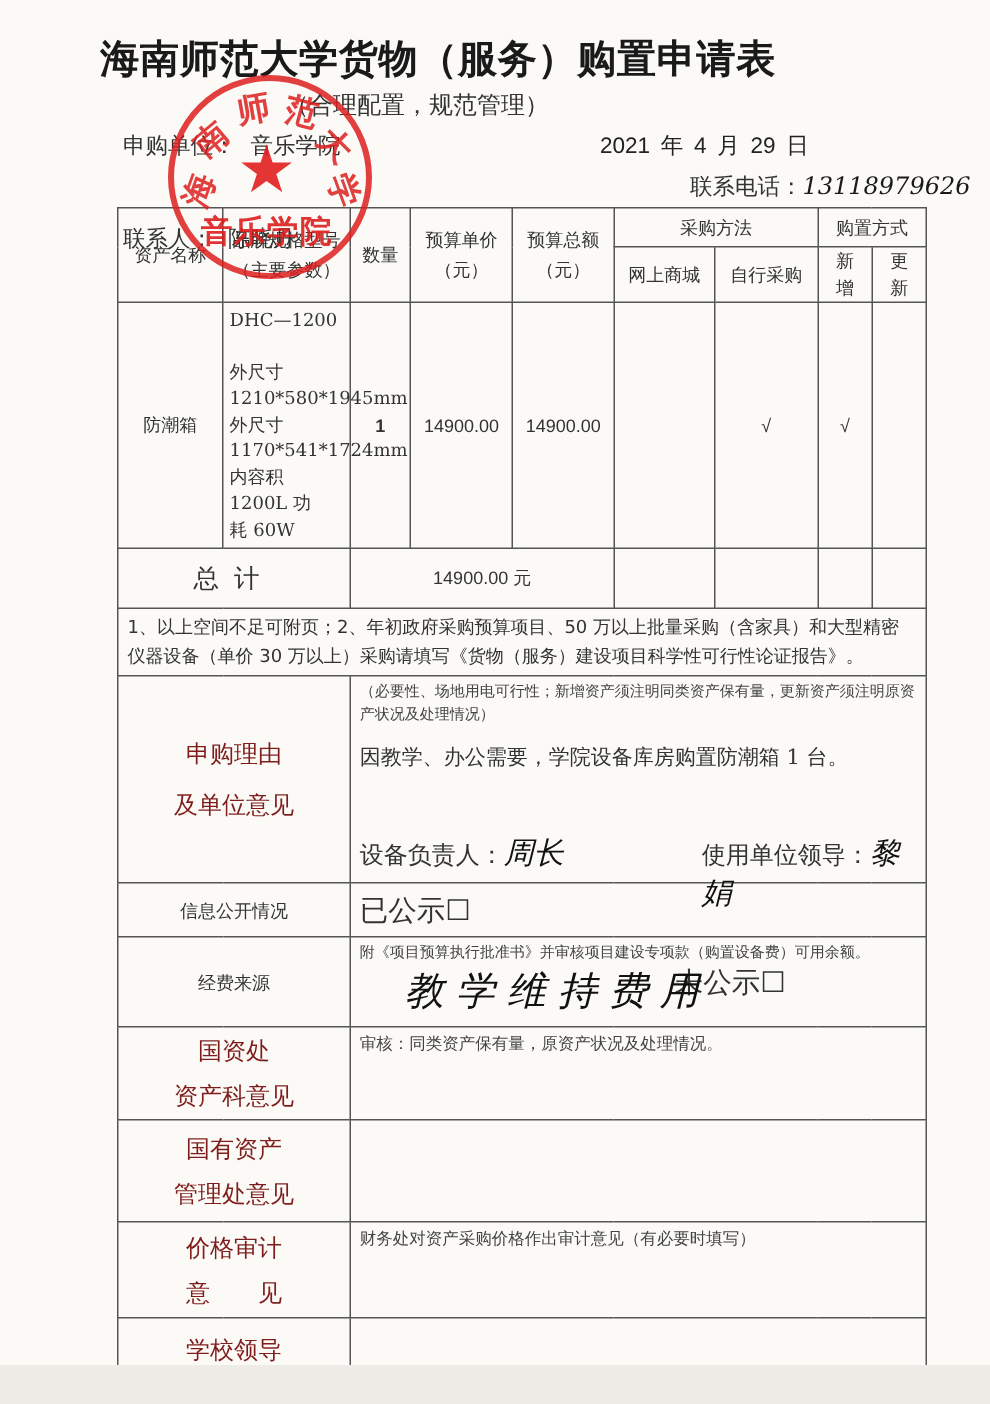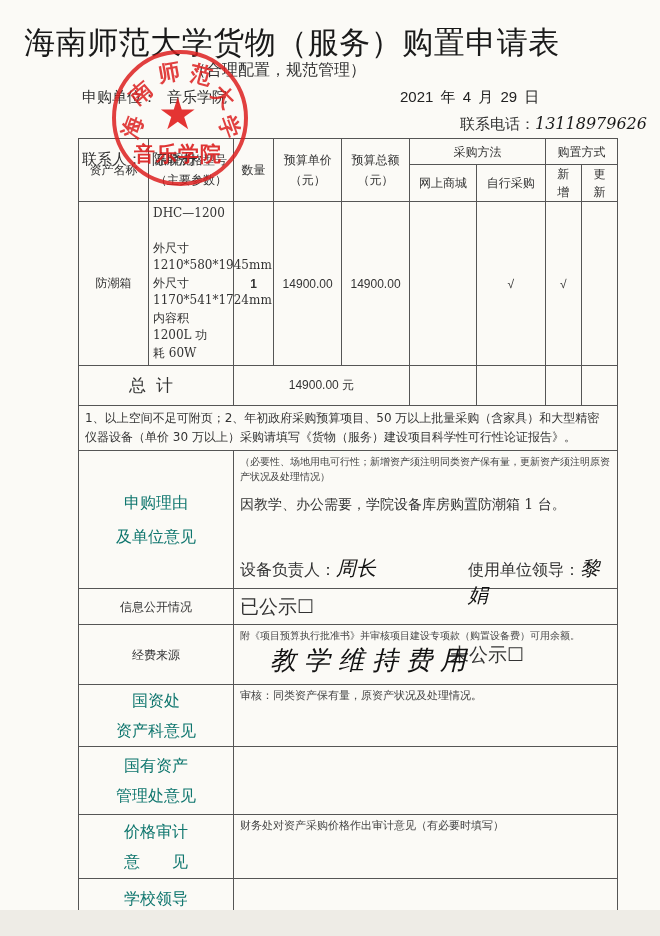--- a/index.html
+++ b/index.html
@@ -1,33 +1,33 @@
 <!DOCTYPE html>
 <html><head>
 <meta charset="utf-8">
 <style>
   html,body{margin:0;padding:0;}
   body{width:660px;height:936px;background:#fbfaf6;position:relative;overflow:hidden;
        font-family:"DejaVu Serif","Liberation Serif",serif;color:#2a2a2a;}
   .page{position:absolute;left:0;top:0;width:660px;height:936px;}
-  .title{position:absolute;left:0;width:584px;top:22px;text-align:center;font-size:31px;font-weight:normal;
+  .title{position:absolute;left:0;width:584px;top:22px;text-align:center;font-size:26px;font-weight:bold;
          font-family:"DejaVu Sans","Liberation Sans",sans-serif;color:#1a1a1a;letter-spacing:0.5px;}
   .subtitle{position:absolute;left:190px;top:60px;font-size:16px;color:#333;font-family:Liberation Serif, serif;}
   .meta{position:absolute;font-size:15px;color:#333;white-space:nowrap;}
   .meta .val{margin-left:10px;}
   .date{position:absolute;left:400px;top:88px;font-size:15px;font-family:"Liberation Sans",sans-serif;color:#222;word-spacing:3px;}
   .hand{font-family:"DejaVu Serif",serif;font-style:italic;color:#1a1a1a;}
   table.form{position:absolute;left:78px;top:138px;width:540px;border-collapse:collapse;table-layout:fixed;}
   table.form td{border:1.2px solid #555;padding:0;font-size:12px;text-align:center;vertical-align:middle;color:#333;}
   .hdr{font-size:12px;line-height:20px;}
   .spec{text-align:left !important;vertical-align:top !important;padding:3px 4px !important;font-size:11px;line-height:17.5px;}
   .num{font-family:"Liberation Sans",sans-serif;font-size:13px;}
   .total-label{font-size:17px;letter-spacing:10px;}
   .note{text-align:left !important;font-size:12.5px;line-height:19px;padding:3px 6px !important;font-family:"DejaVu Sans",sans-serif;}
-  .lbl{font-size:16px;line-height:34px;color:#0f766e;}
+  .lbl{font-size:16px;line-height:34px;color:#7f1d1d;}
   .cell-left{text-align:left !important;vertical-align:top !important;padding:3px 6px !important;position:relative;}
   .small{font-size:10px;line-height:15px;color:#444;}
   .reason{font-size:14px;margin-top:12px;}
   .sig-row{position:absolute;bottom:6px;left:6px;right:6px;font-size:16px;}
   .sig-row .right{position:absolute;left:228px;}
   .sig{font-family:"DejaVu Serif",serif;font-style:italic;font-size:20px;color:#111;}
   .hw{font-family:Liberation Sans, sans-serif;font-style:italic;font-size:26px;color:#111;margin-left:30px;letter-spacing:8px;}
   .stamp{position:absolute;left:112px;top:50px;width:128px;height:128px;border:4px solid rgba(220,30,30,0.85);border-radius:50%;
          pointer-events:none;}
   .stamp .arc{position:absolute;color:rgba(220,30,30,0.85);font-size:22px;font-weight:bold;font-family:"DejaVu Sans",sans-serif;}
@@ -190,21 +190,21 @@
         <div class="lbl" style="line-height:30px;">价格审计</div>
         <div class="lbl" style="line-height:30px;">意　　见</div>
       </td>
       <td colspan="7" class="cell-left">
         <div class="small" style="font-size:11px;">财务处对资产采购价格作出审计意见（有必要时填写）</div>
       </td>
     </tr>
 
     <tr style="height:72px;">
       <td colspan="2">
-        <div class="lbl" style="line-height:30px;font-family:Liberation Mono, monospace;">学校领导</div>
+        <div class="lbl" style="line-height:30px;">学校领导</div>
         <div class="lbl" style="line-height:30px;">意　　见</div>
       </td>
       <td colspan="7" class="cell-left"></td>
     </tr>
   </tbody>
     </table>
 
   <div class="stamp">
     <span class="arc" style="left:6px;top:58px;transform:rotate(-70deg);">海</span>
     <span class="arc" style="left:14px;top:24px;transform:rotate(-40deg);">南</span>

